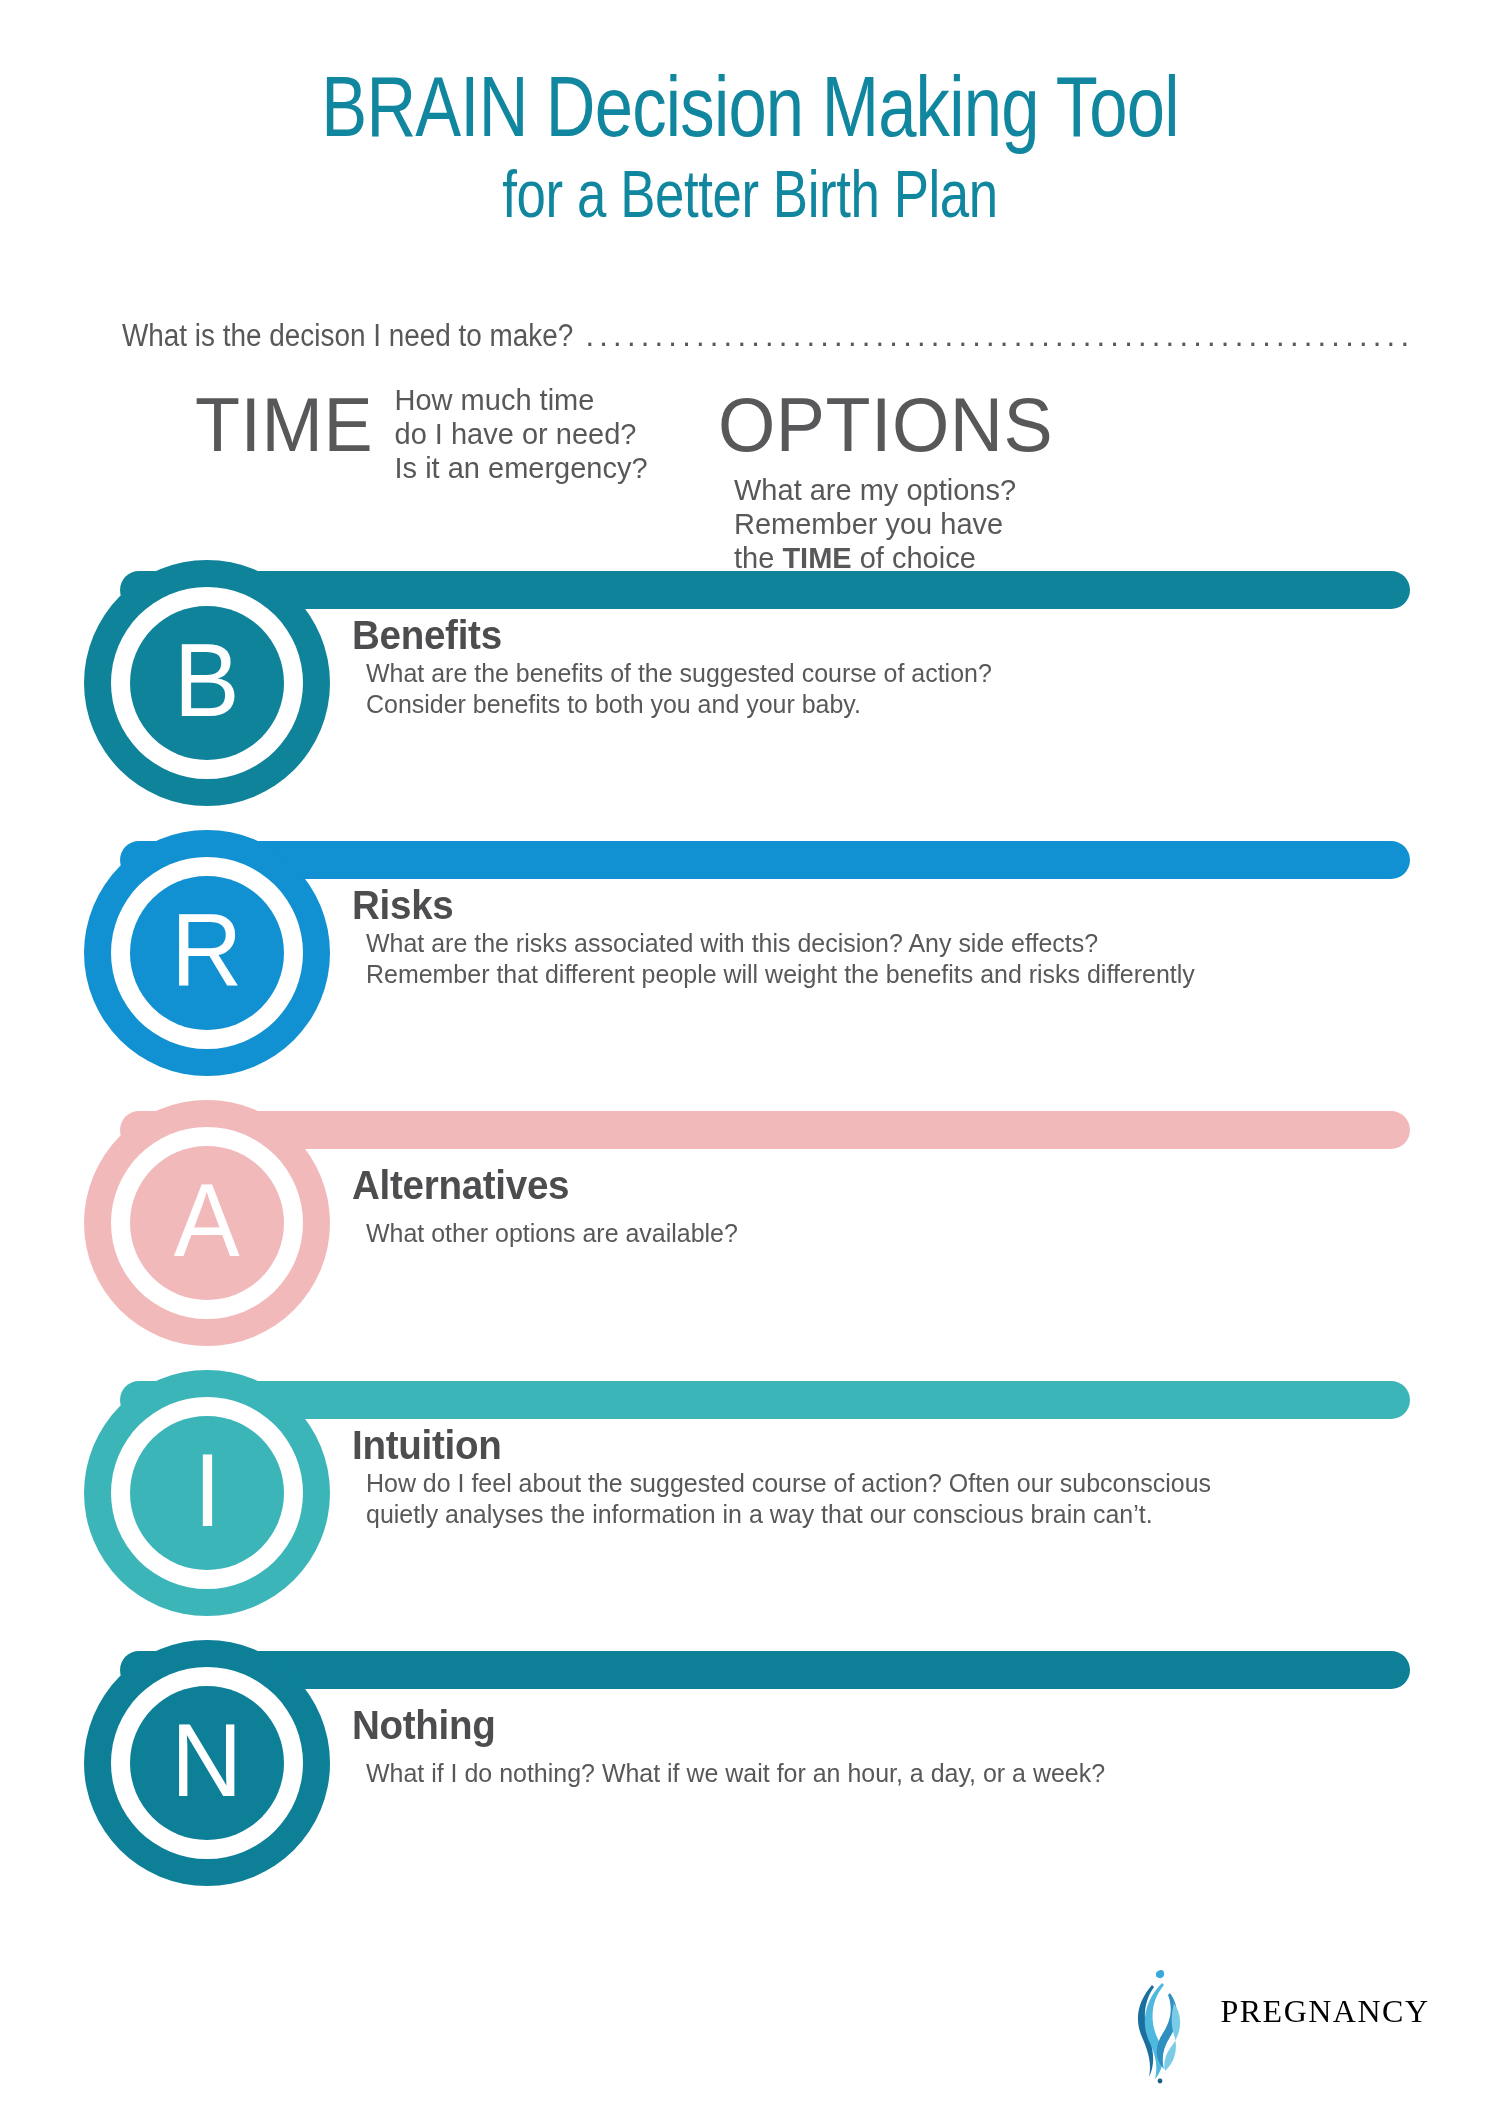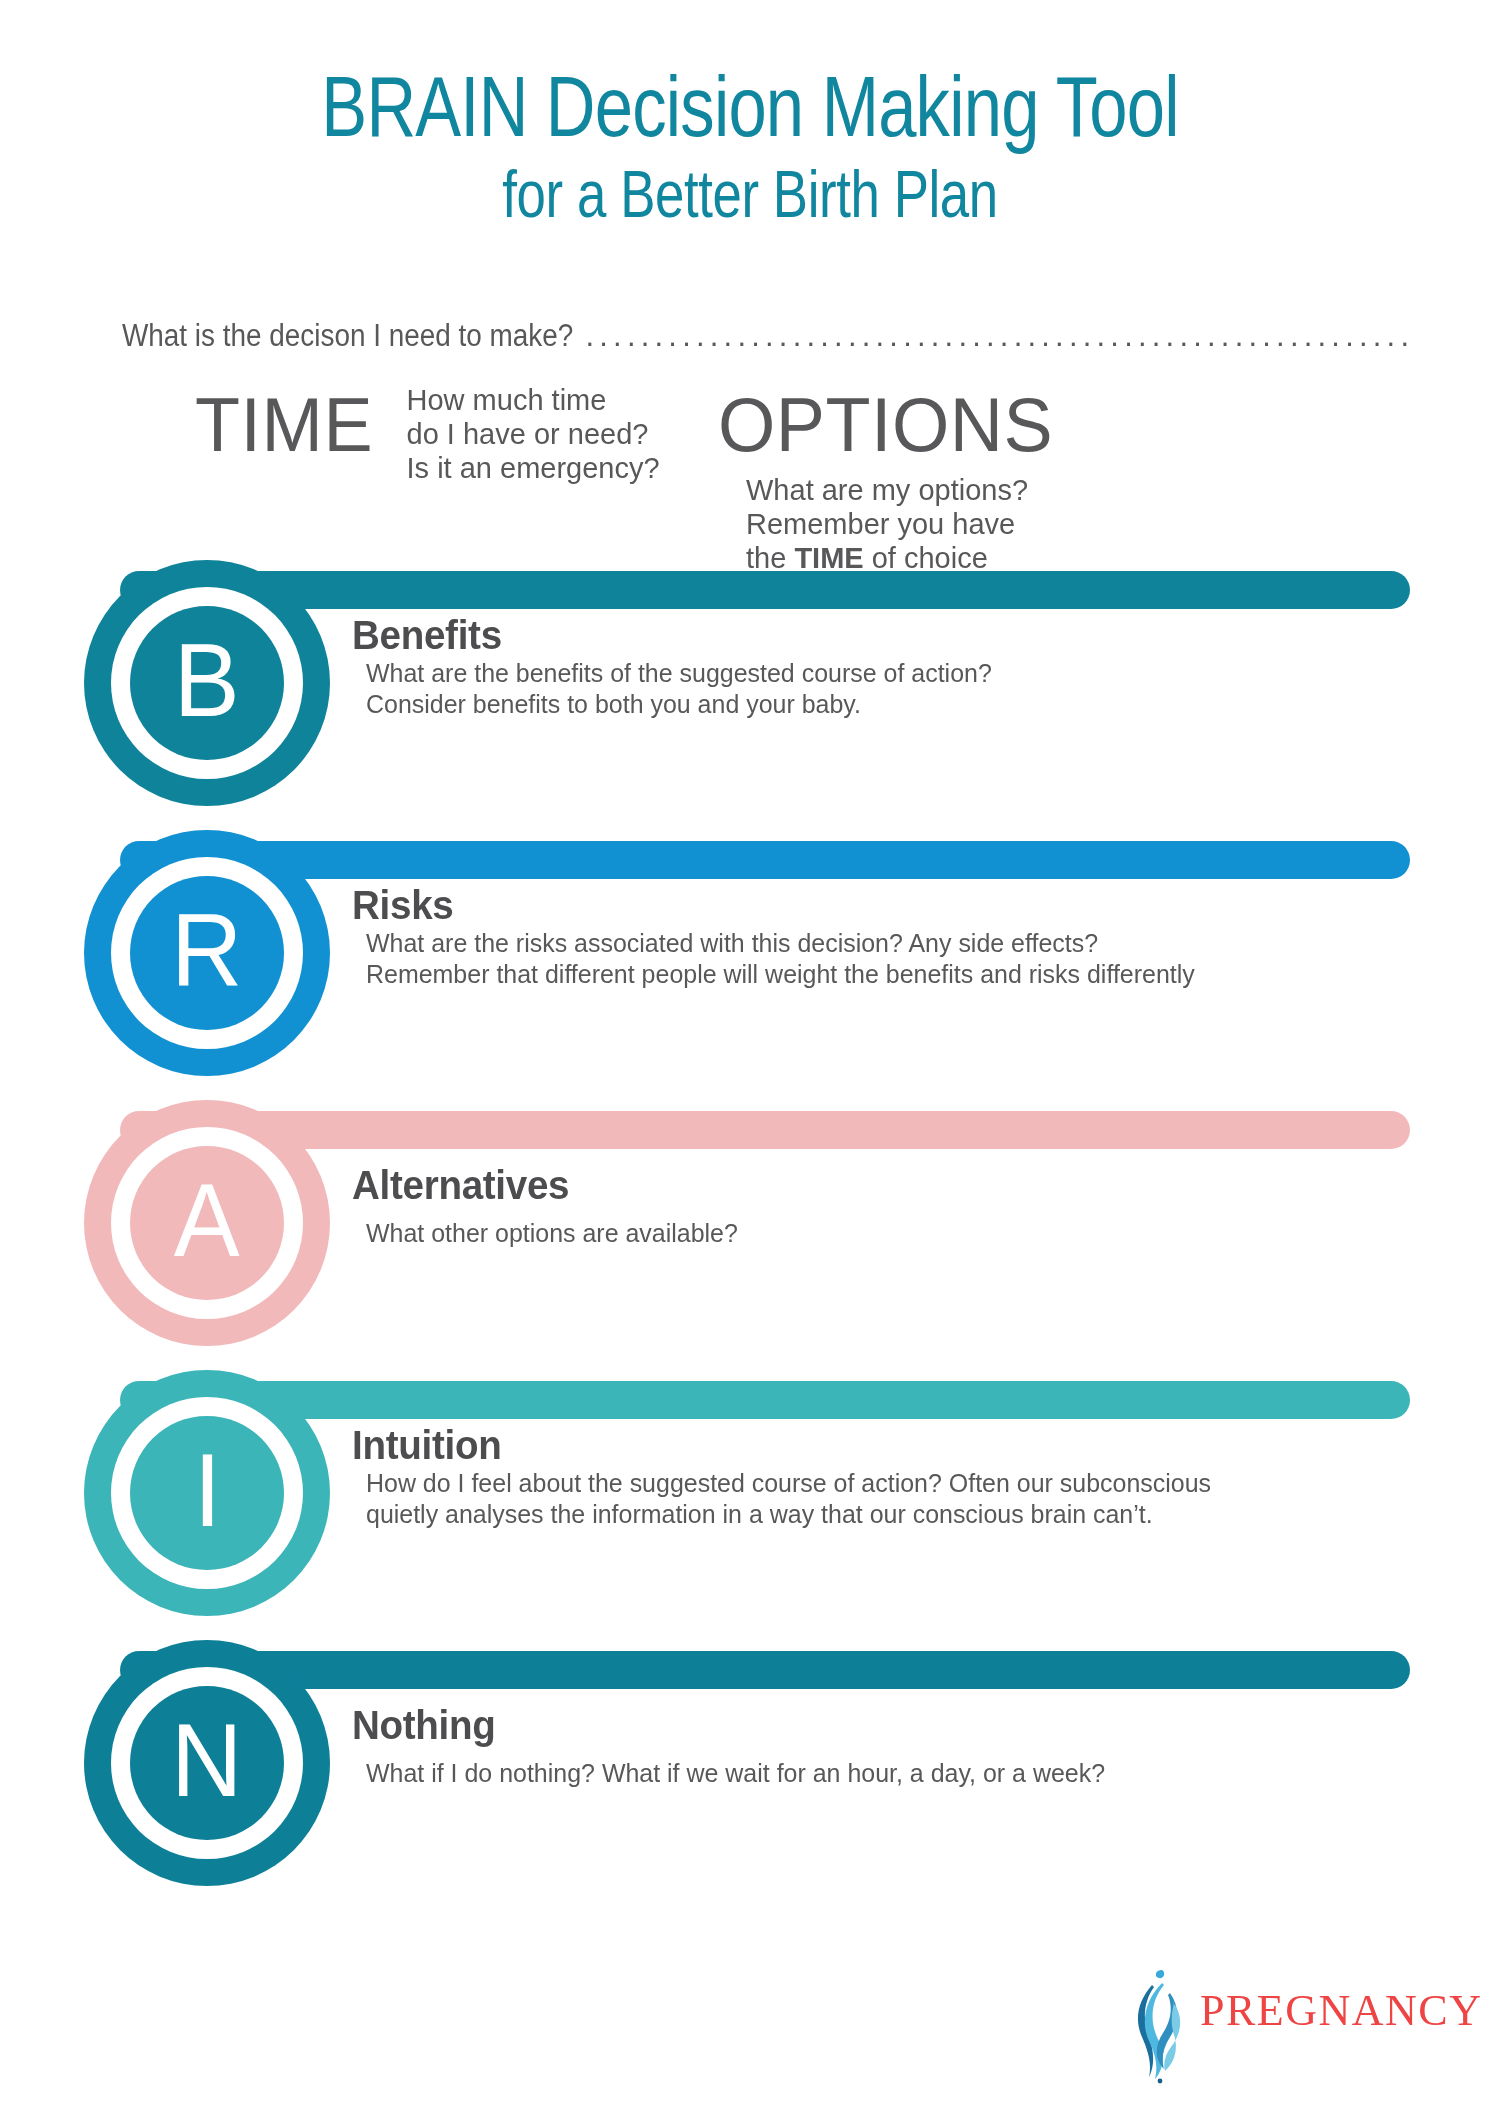--- a/index.html
+++ b/index.html
@@ -90,21 +90,21 @@
     color: #58585a;
     font-size: 76px;
     line-height: 90px;
     font-weight: 400;
     letter-spacing: 0.5px;
     transform: scaleX(0.97);
     transform-origin: left top;
     white-space: nowrap;
   }
   .to-lines {
-    margin-left: 28px;
+    margin-left: 16px;
     margin-top: 3px;
     color: #58585a;
     font-size: 29px;
     line-height: 34px;
     white-space: nowrap;
   }
   .to-lines b { font-weight: 700; }
 
   
   .rows {
@@ -204,22 +204,22 @@
   .logo-mark { position: absolute; left: 0; top: -8px; }
   .logo-text {
     position: absolute;
     left: 78px;
     top: 14px;
     text-align: center;
     width: 250px;
   }
   .logo-l1 {
     font-family: "Liberation Serif", serif;
-    color: #ef4444;
-    font-size: 44px;
+    color: #000000;
+    font-size: 32px;
     line-height: 44px;
     letter-spacing: 1.5px;
   }
   .logo-l2 {
     font-family: "Liberation Serif", serif;
     color: #1a5f86;
     font-size: 31px;
     line-height: 36px;
     letter-spacing: 1px;
   }

